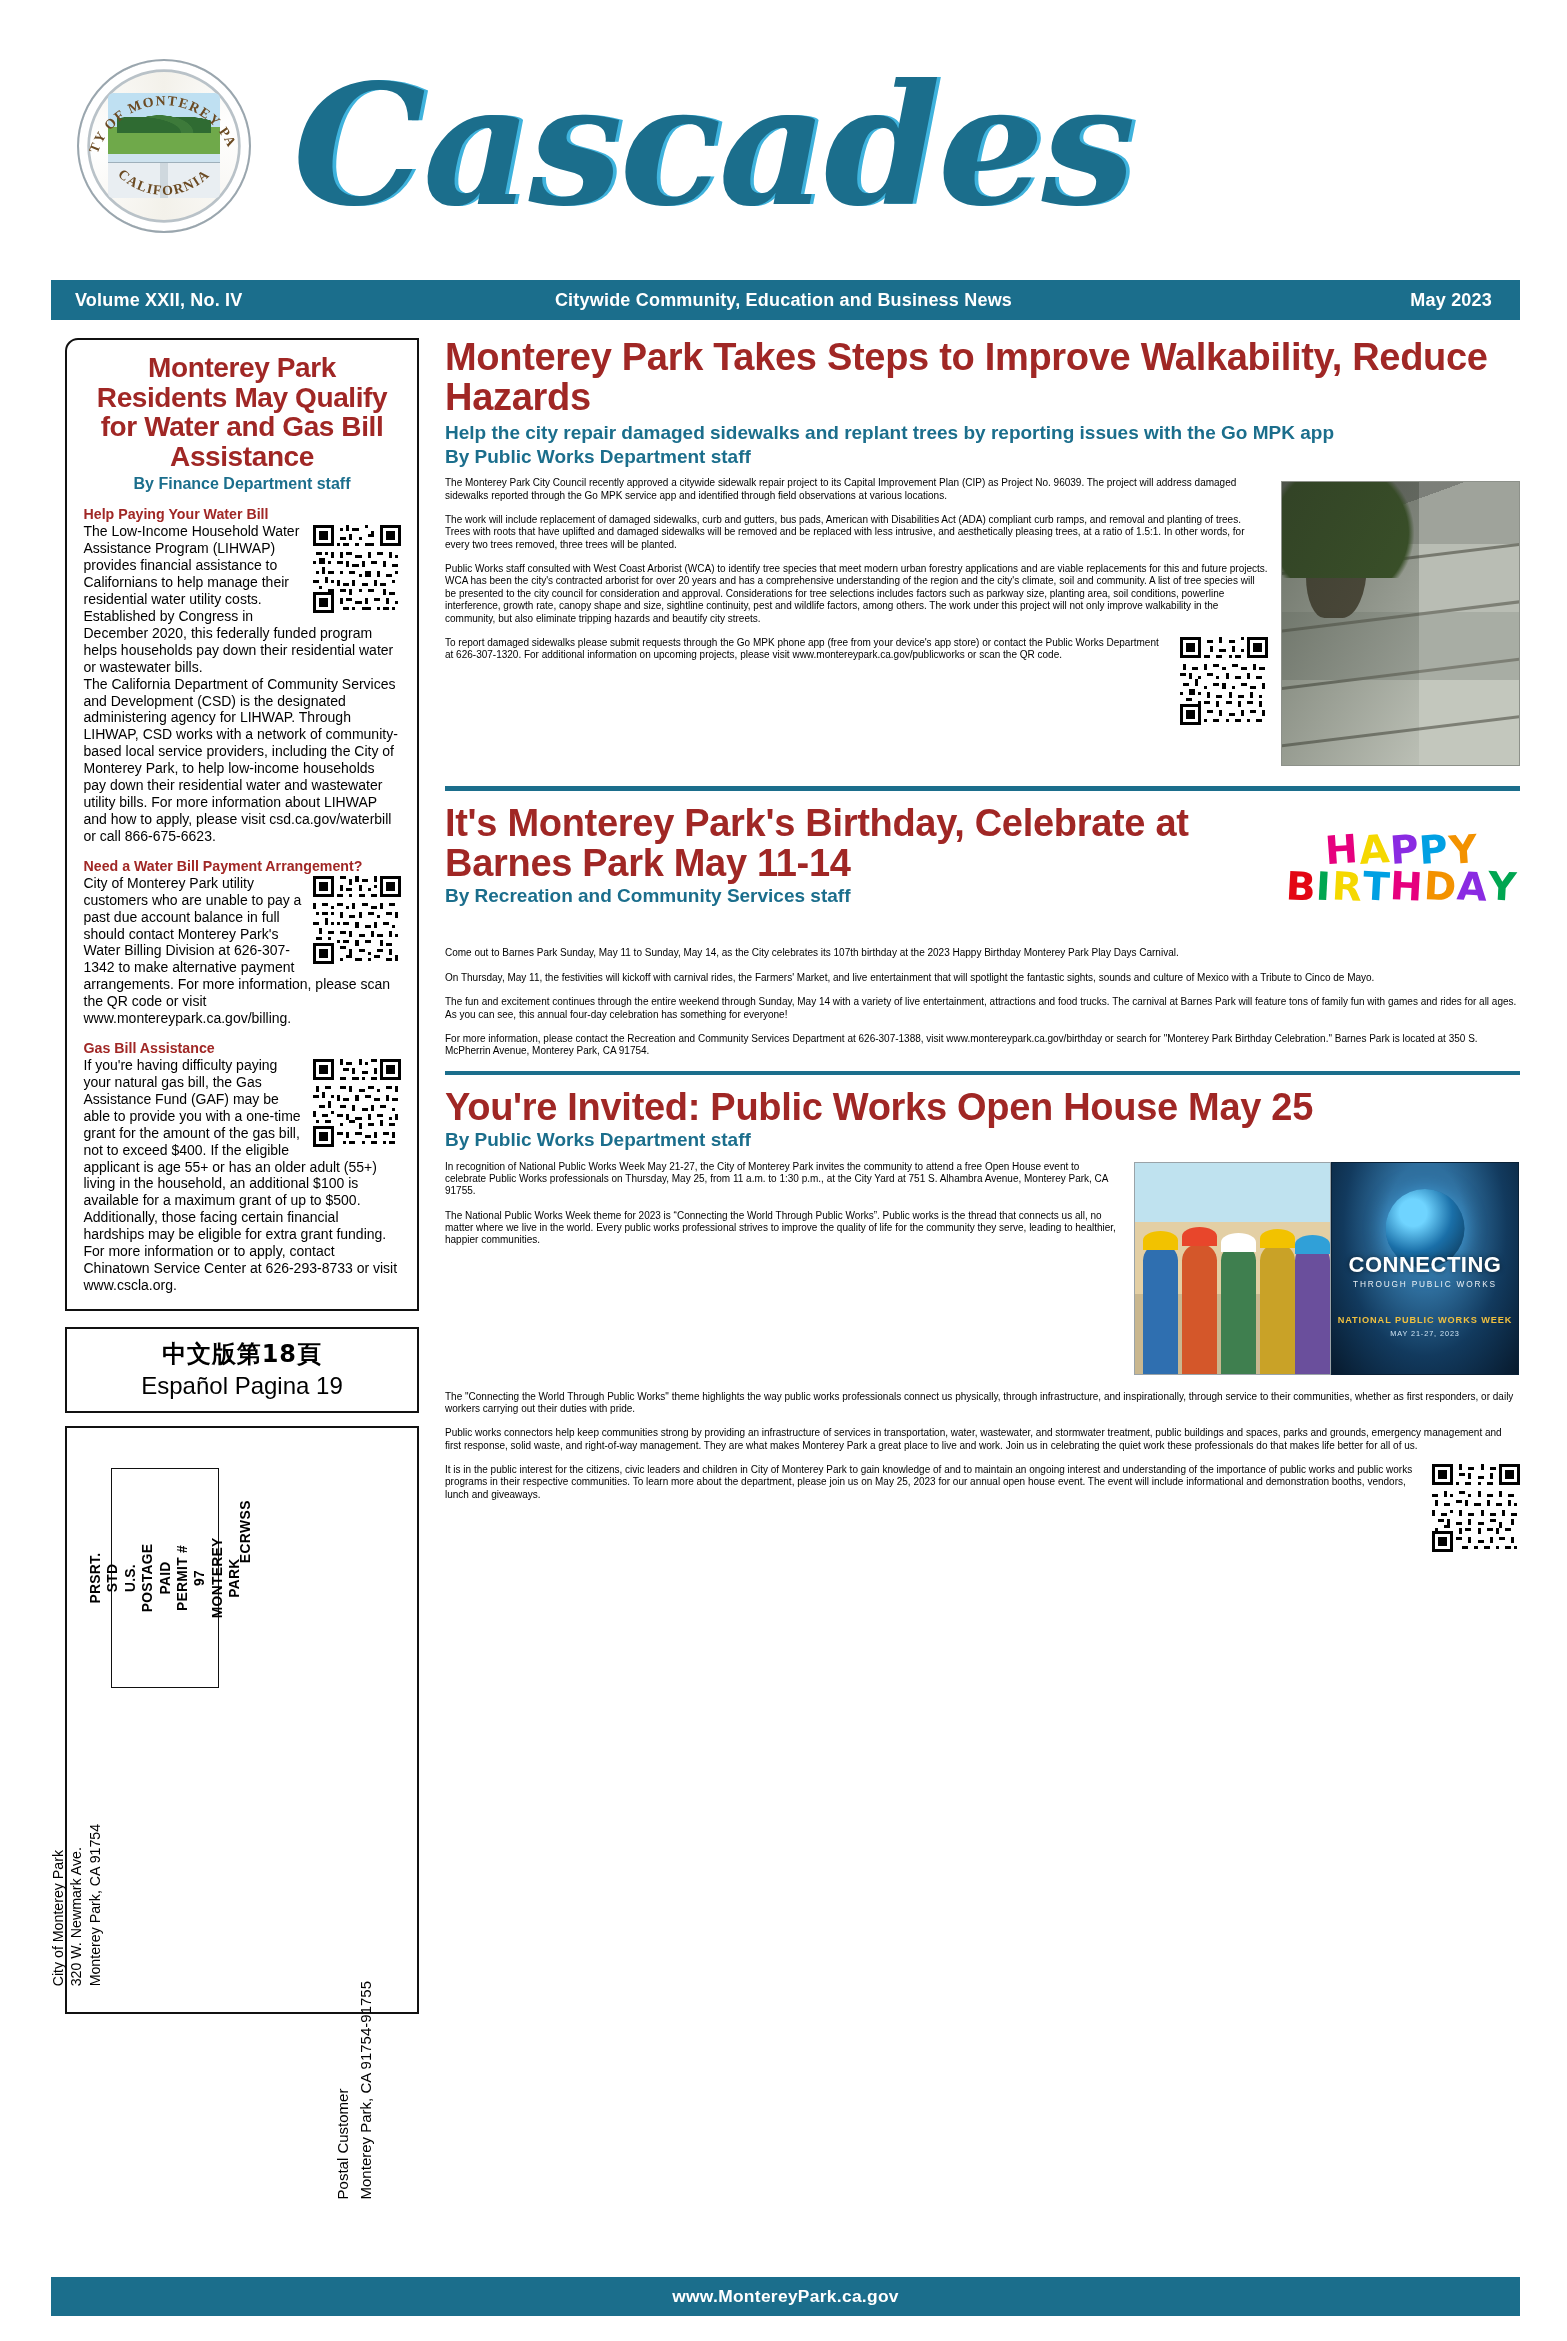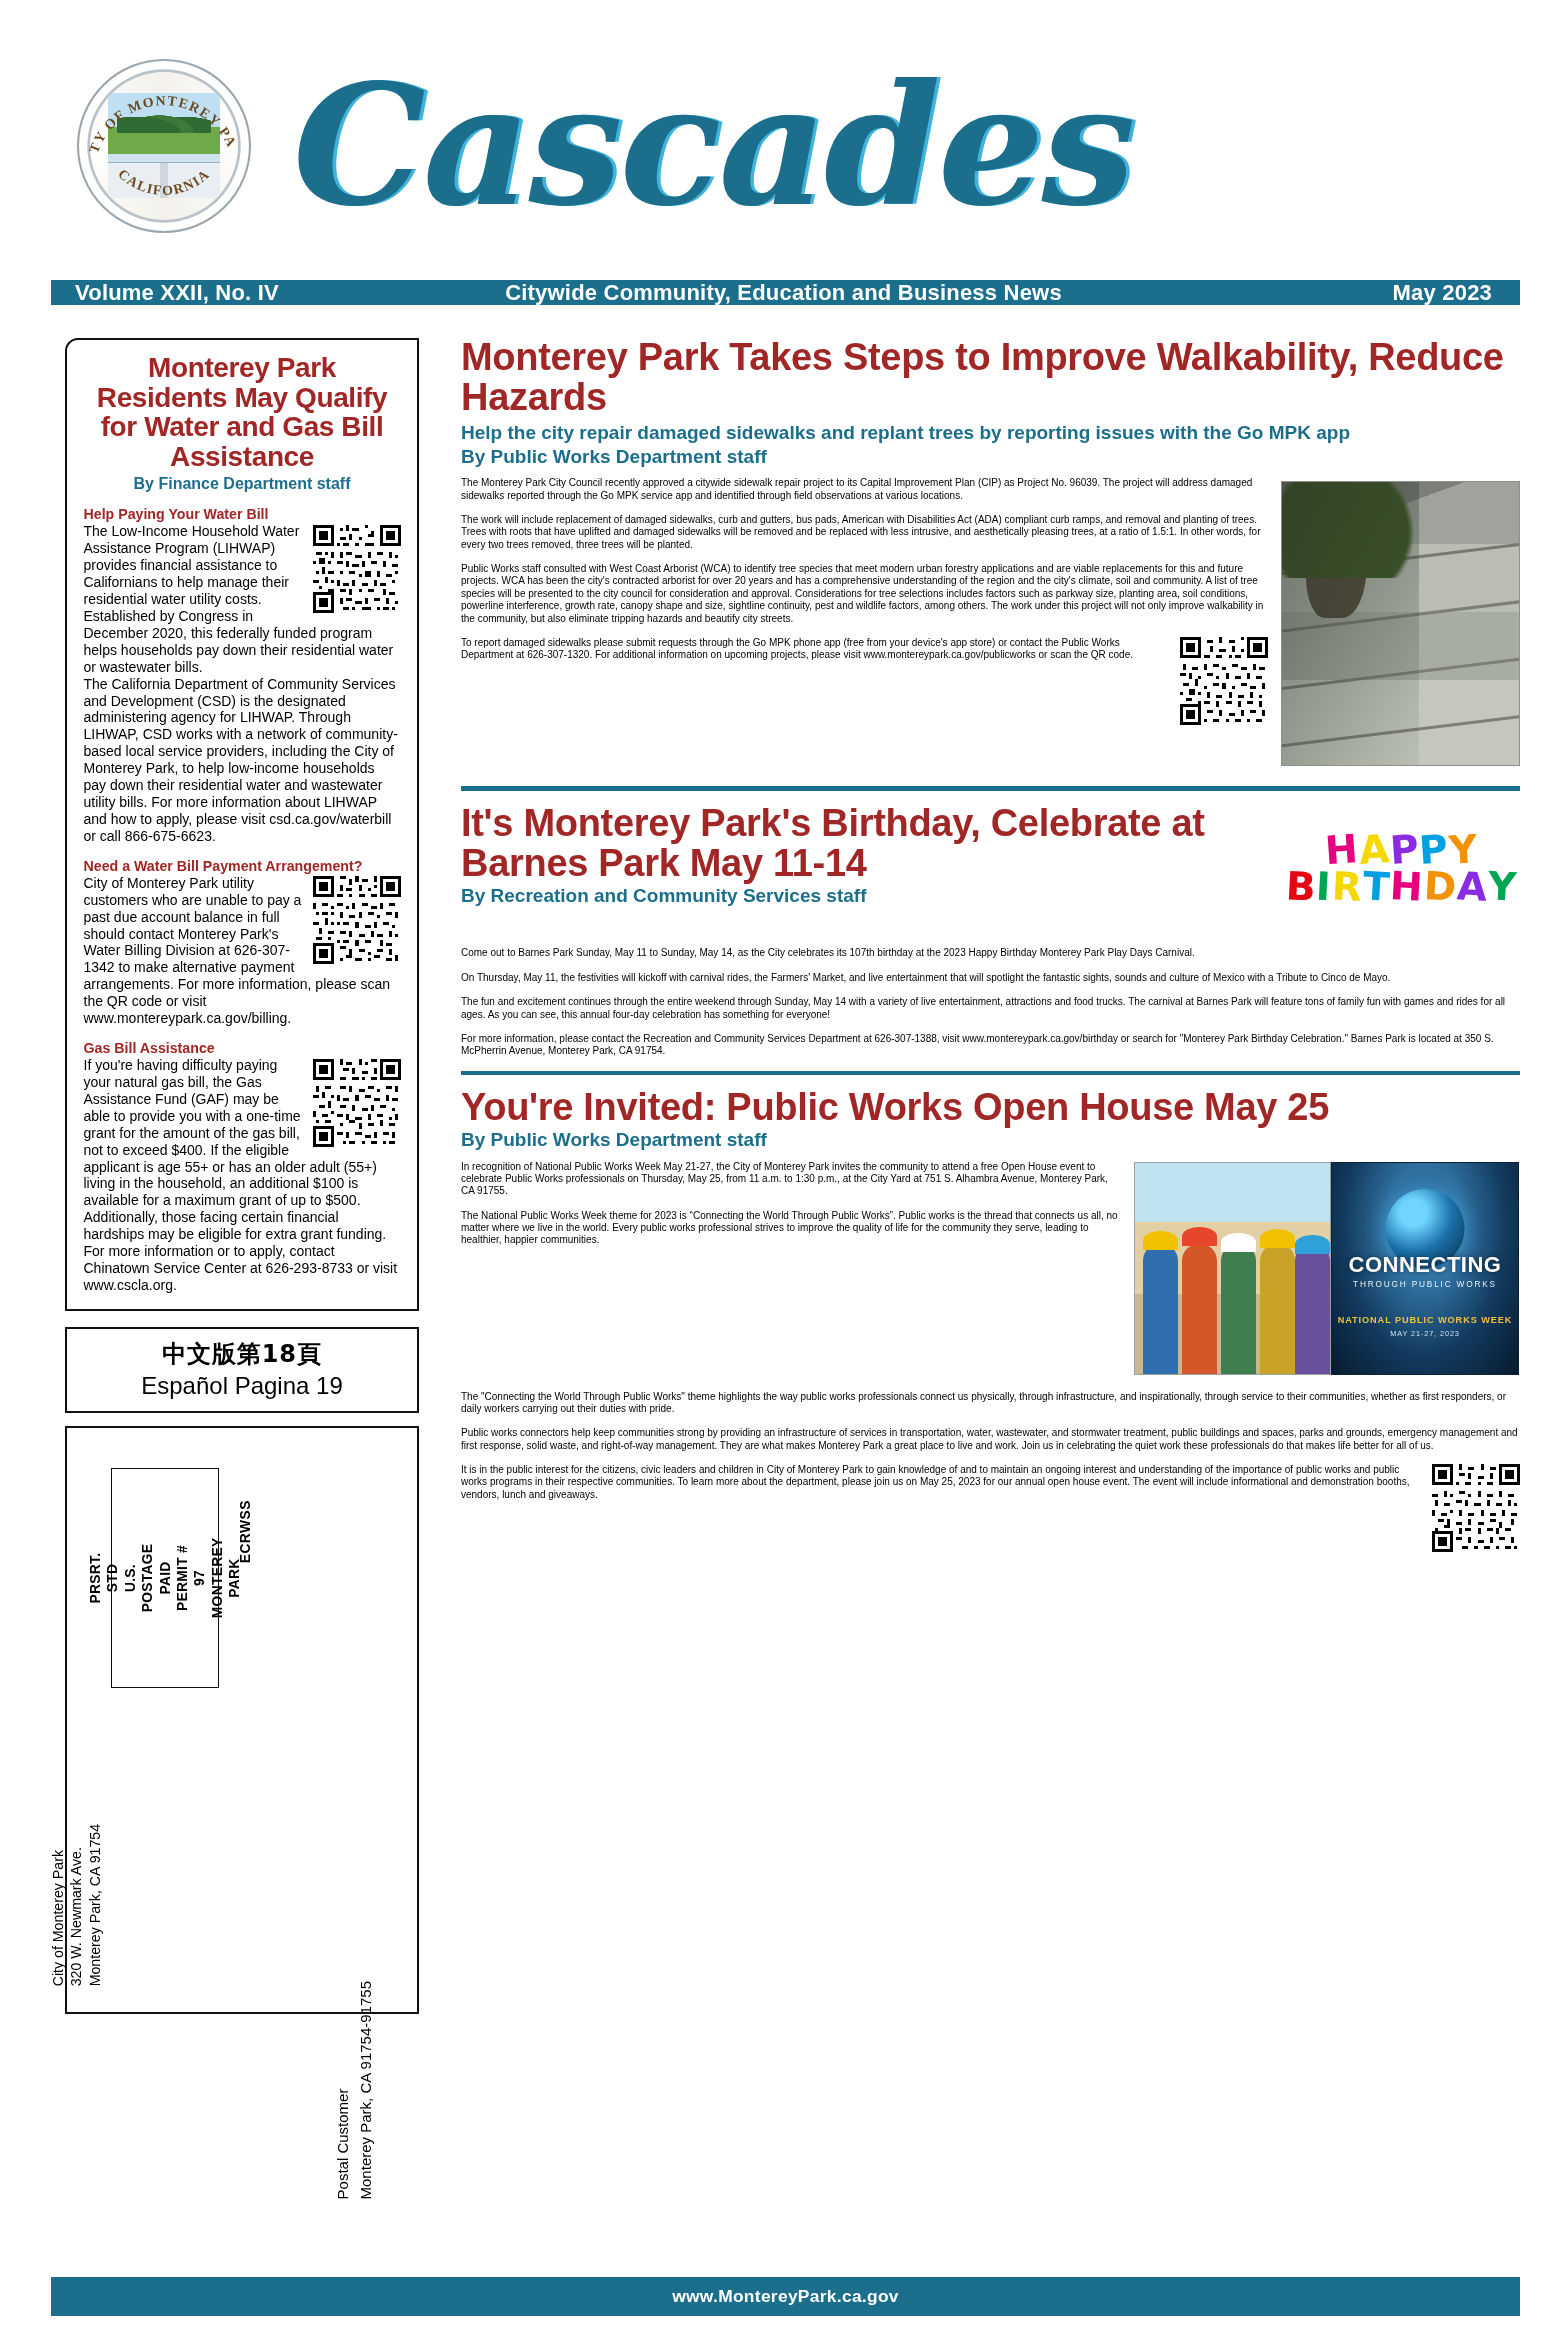--- a/index.html
+++ b/index.html
@@ -56,31 +56,31 @@
     font-style:italic; font-weight:bold;
     font-size:167px; line-height:.92;
     color:#1b6e8c;
     margin-left:42px;
     letter-spacing:-2.8px;
     text-shadow: 3.7px 0 0 #3fb3dd, 7.3px 0 0 rgba(63,179,221,.0);
   }
 
   
   .volbar {
-    position:absolute; left:51px; right:48px; top:280px; height:25px;
+    position:absolute; left:51px; right:48px; top:280px; height:40px;
     background:#1b6e8c; color:#fff;
     display:flex; align-items:center;
-    font-size:22px; font-weight:bold; letter-spacing:0.2px;
+    font-size:18px; font-weight:bold; letter-spacing:0.2px;
   }
   .volbar .v-left { margin-left:24px; width:275px; }
   .volbar .v-mid { flex:1; text-align:center; }
   .volbar .v-right { width:275px; text-align:right; margin-right:28px; }
 
   
-  .content { position:absolute; left:51px; right:48px; top:338px; display:flex; gap:16px;padding-left:14px; }
+  .content { position:absolute; left:51px; right:48px; top:338px; display:flex; gap:0;padding-left:14px; }
   .col-left { width:354px; flex:0 0 354px; }
   .col-right { flex:1; padding-left:26px; }
 
   
   .leftbox { border:2.8px solid #111; border-radius:13px 0 0 0; padding:13px 16.5px 14.7px 16.5px; position:relative;}
   .leftbox h1 {
     margin:0 0 1.8px 0; text-align:center;
     font-size:28px; line-height:1.06; color:#a02725;
     font-family:"Liberation Sans Narrow","Liberation Sans",sans-serif;
     font-weight:bold; letter-spacing:-0.4px;

